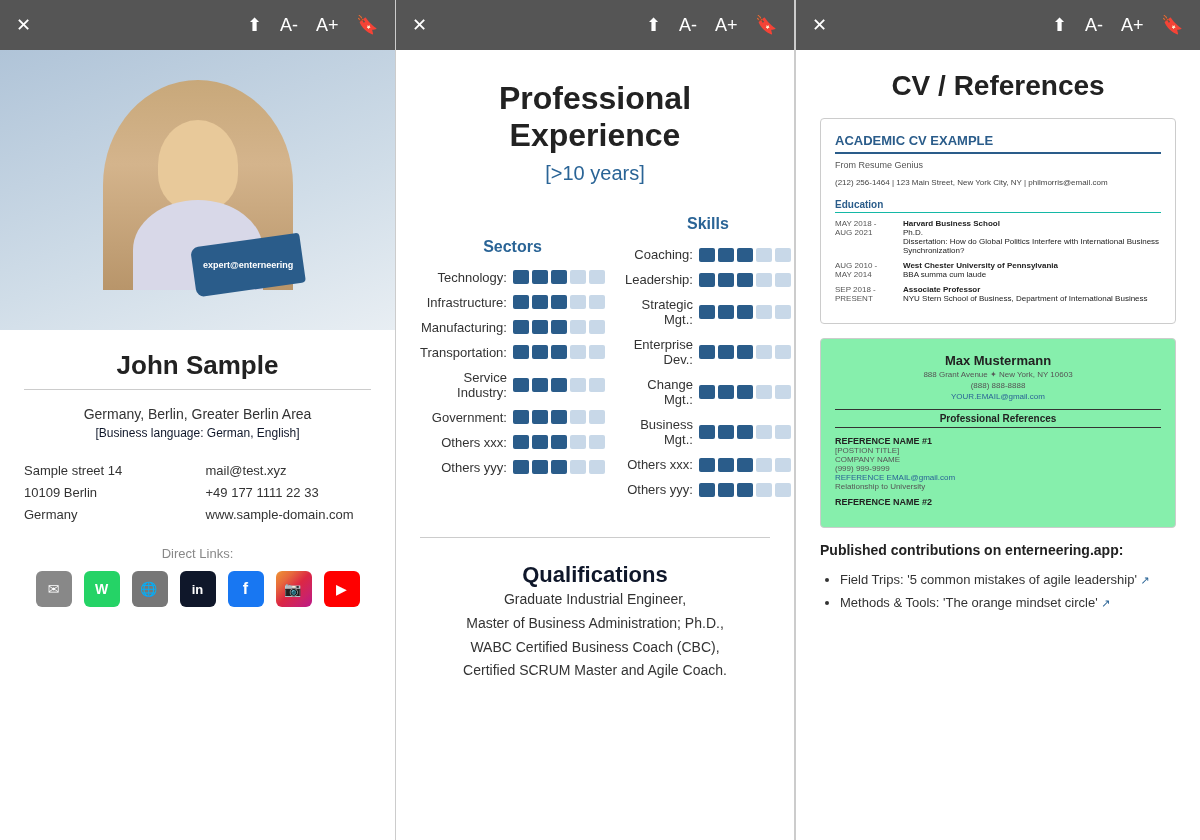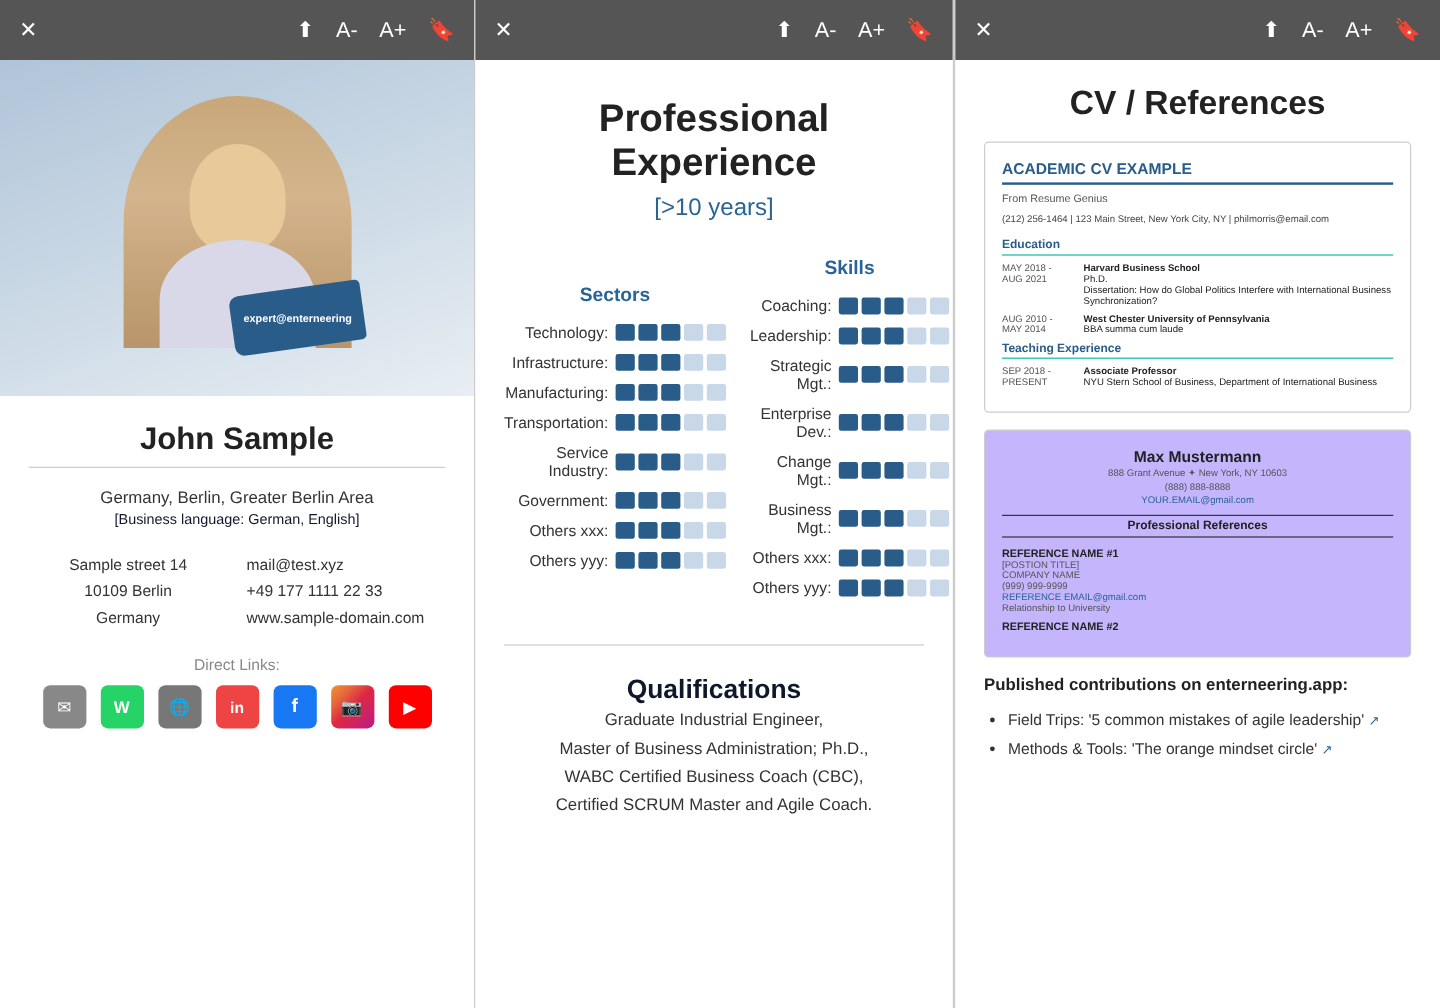--- a/index.html
+++ b/index.html
@@ -151,21 +151,21 @@
       font-size: 12px;
       margin-bottom: 20px;
     }
     .profile-contact {
       display: flex;
       gap: 16px;
       margin-bottom: 20px;
       font-size: 13px;
       color: #333;
     }
-    .contact-left { flex: 1; line-height: 1.7; text-align: center; }
+    .contact-left { flex: 1; line-height: 1.7; }
     .contact-right { flex: 1; line-height: 1.7; }
 
     .direct-links-label {
       text-align: center;
       color: #888;
       font-size: 13px;
       margin-bottom: 10px;
     }
     .social-icons {
       display: flex;
@@ -179,21 +179,21 @@
       border-radius: 6px;
       display: flex;
       align-items: center;
       justify-content: center;
       font-size: 18px;
       cursor: pointer;
     }
     .icon-email { background: #888; color: #fff; font-size: 14px; }
     .icon-whatsapp { background: #25D366; color: #fff; }
     .icon-globe { background: #777; color: #fff; font-size: 14px; }
-    .icon-linkedin { background: #ef4444; color: #fff; font-size: 13px; font-weight: bold; }
+    .icon-linkedin { background: #0f172a; color: #fff; font-size: 13px; font-weight: bold; }
     .icon-facebook { background: #1877F2; color: #fff; font-size: 16px; font-weight: bold; }
     .icon-instagram { background: linear-gradient(135deg, #f09433, #e6683c, #dc2743, #cc2366, #bc1888); color: #fff; font-size: 14px; }
     .icon-youtube { background: #FF0000; color: #fff; font-size: 14px; }
 
     
     .panel-experience {
       width: 400px;
       flex-shrink: 0;
       border-left: 1px solid #ccc;
       border-right: 1px solid #ccc;
@@ -349,21 +349,21 @@
     }
     .link-icon {
       color: #2a6496;
       font-size: 11px;
     }
 
     
     .ref-preview-box {
       border: 1px solid #ccc;
       border-radius: 4px;
-      background: #c4b5fd;
+      background: #86efac;
       padding: 14px;
       margin-bottom: 14px;
       font-size: 10px;
     }
     .ref-name {
       font-size: 13px;
       font-weight: bold;
       text-align: center;
       color: #222;
       margin-bottom: 2px;
@@ -699,21 +699,20 @@
         </div>
       </div>
       <div class="cv-entry">
         <div class="cv-date">AUG 2010 -<br>MAY 2014</div>
         <div class="cv-desc">
           <strong>West Chester University of Pennsylvania</strong><br>
           BBA summa cum laude
         </div>
       </div>
 
-      <div class="cv-section-title">Teaching Experience</div>
       <div class="cv-entry">
         <div class="cv-date">SEP 2018 -<br>PRESENT</div>
         <div class="cv-desc">
           <strong>Associate Professor</strong><br>
           NYU Stern School of Business, Department of International Business
         </div>
       </div>
     </div>
 
     <div class="ref-preview-box">

